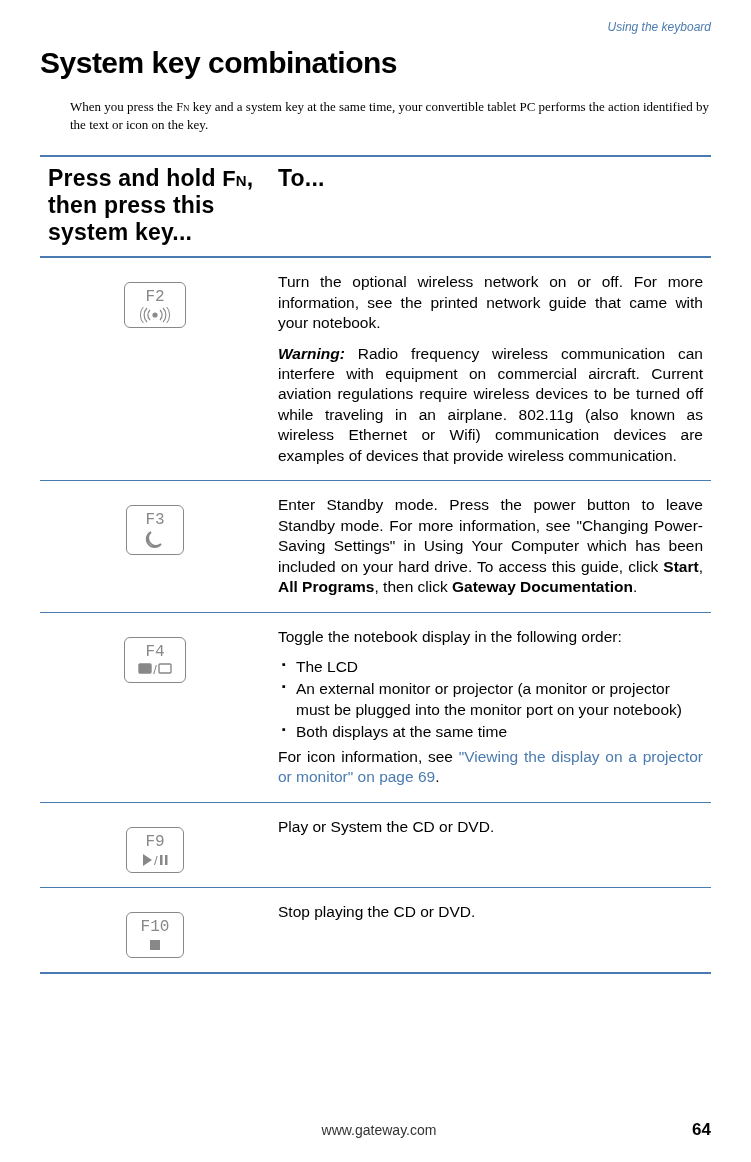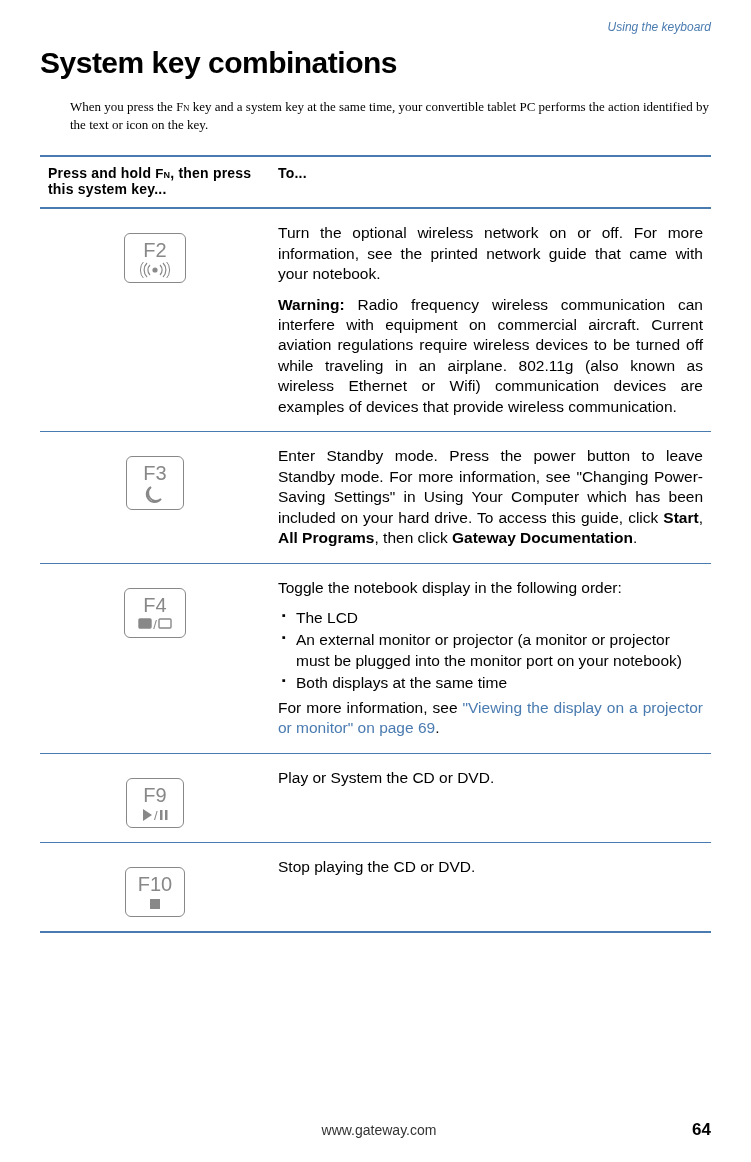--- a/index.html
+++ b/index.html
@@ -42,21 +42,21 @@
       font-size: 0.95em;
     }
     .key-table {
       width: 100%;
       border-collapse: collapse;
     }
     .key-table thead th {
       text-align: left;
       font-family: Arial, sans-serif;
       font-weight: bold;
-      font-size: 14px;
+      font-size: 23px;
       padding: 8px 8px 10px 8px;
       border-top: 2px solid #4a7bb0;
       border-bottom: 2px solid #4a7bb0;
       letter-spacing: 0.2px;
       font-stretch: condensed;
       vertical-align: top;
     }
     .key-table thead th.col-key {
       width: 230px;
     }
@@ -80,22 +80,22 @@
     .keycap {
       display: inline-block;
       border: 1.5px solid #888;
       border-radius: 6px;
       padding: 6px 12px 4px 12px;
       min-width: 58px;
       text-align: center;
       background: #fff;
     }
     .keycap-label {
-      font-family: Liberation Sans, sans-serif;
-      font-size: 20px;
+      font-family: Liberation Mono, monospace;
+      font-size: 16px;
       color: #888;
       display: block;
       line-height: 1;
       margin-bottom: 2px;
       font-weight: normal;
     }
     .keycap-icon {
       display: block;
       margin: 2px auto 0;
     }
@@ -142,20 +142,21 @@
       color: #333;
     }
     .page-num {
       position: absolute;
       right: 0;
       font-weight: bold;
       font-size: 17px;
     }
     .warn-label {
       font-weight: bold;
+      font-style: italic;
     }
     .bold {
       font-weight: bold;
     }
   </style>
 </head>
 <body>
 
 <div class="header-context">Using the keyboard</div>
 
@@ -231,21 +232,21 @@
         </span>
       </td>
       <td class="desc">
         <p>Toggle the notebook display in the following order:</p>
         <ul>
           <li>The LCD</li>
           <li>An external monitor or projector (a monitor or projector must be plugged into the monitor port on your notebook)</li>
           <li>Both displays at the same time</li>
         </ul>
         <p>
-          <span>For more information, see </span><span class="link-ref">"Viewing the display on a projector or monitor" on page 69</span><span>.</span>
+          <span>For icon information, see </span><span class="link-ref">"Viewing the display on a projector or monitor" on page 69</span><span>.</span>
         </p>
       </td>
     </tr>
 
     <tr>
       <td class="key-cell">
         <span class="keycap">
           <span class="keycap-label">F9</span>
           <svg class="keycap-icon" width="28" height="16" viewBox="0 0 28 16">
             <g fill="#888">

